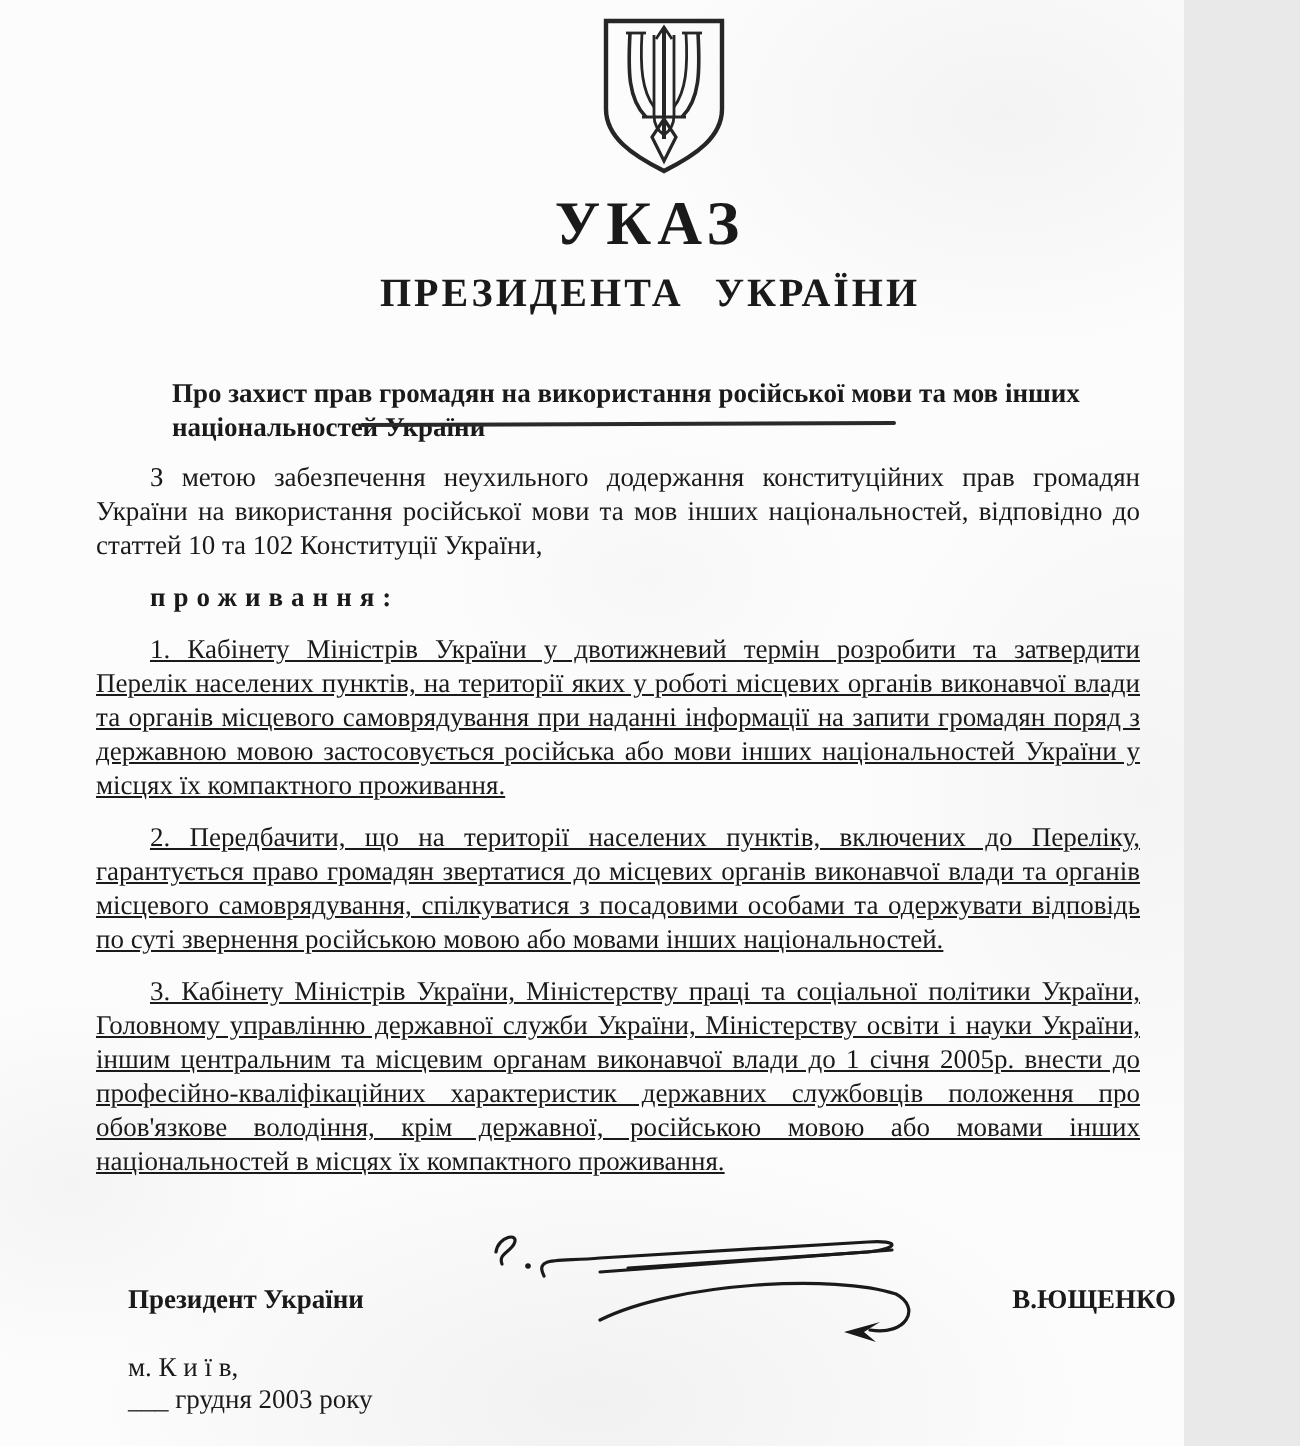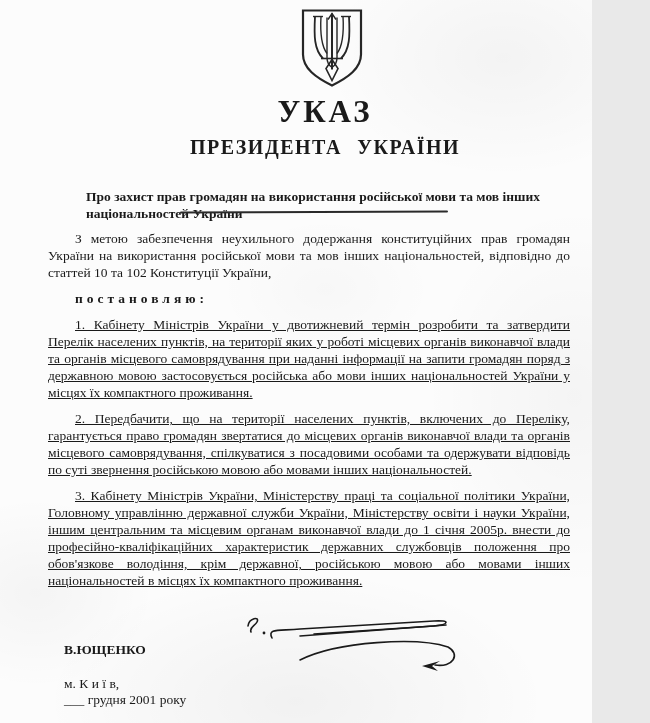--- a/index.html
+++ b/index.html
@@ -78,37 +78,38 @@
   </svg>
 
   <h1 class="decree-title">УКАЗ</h1>
   <h2 class="decree-issuer">ПРЕЗИДЕНТА УКРАЇНИ</h2>
 
   <p class="subject">Про захист прав громадян на використання російської мови та мов інших національностей України</p>
   <div class="subject-rule"></div>
 
   <div class="doc-body">
     <p class="preamble">З метою забезпечення неухильного додержання конституційних прав громадян України на використання російської мови та мов інших національностей, відповідно до статтей 10 та 102 Конституції України,</p>
-    <p class="resolve">постановляю:</p>
+    <p class="resolve">проживання:</p>
     <p class="clause">1. Кабінету Міністрів України у двотижневий термін розробити та затвердити Перелік населених пунктів, на території яких у роботі місцевих органів виконавчої влади та органів місцевого самоврядування при наданні інформації на запити громадян поряд з державною мовою застосовується російська або мови інших національностей України у місцях їх компактного проживання.</p>
     <p class="clause">2. Передбачити, що на території населених пунктів, включених до Переліку, гарантується право громадян звертатися до місцевих органів виконавчої влади та органів місцевого самоврядування, спілкуватися з посадовими особами та одержувати відповідь по суті звернення російською мовою або мовами інших національностей.</p>
     <p class="clause">3. Кабінету Міністрів України, Міністерству праці та соціальної політики України, Головному управлінню державної служби України, Міністерству освіти і науки України, іншим центральним та місцевим органам виконавчої влади до 1 січня 2005р. внести до професійно-кваліфікаційних характеристик державних службовців положення про обов'язкове володіння, крім державної, російською мовою або мовами інших національностей в місцях їх компактного проживання.</p>
   </div>
 
   <div class="sig-row">
+    <span class="sig-post">Президент України</span>
     <span class="sig-name">В.ЮЩЕНКО</span>
   </div>
 
   <svg class="autograph" viewBox="0 0 260 70" aria-hidden="true">
     <path d="M10,16 C11,8 22,6 19,12 C17,16 11,17 13,22"></path>
     <circle class="fill" cx="26" cy="23" r="1.4"></circle>
     <path d="M34,28 C29,18 41,21 62,19 L196,11 C212,10 212,14 196,16 L76,24"></path>
     <path d="M62,26 L208,15"></path>
     <path d="M62,50 C100,31 180,27 210,37 C223,44 215,58 197,55"></path>
     <polygon class="fill" points="202,51 184,56 200,61 194,56"></polygon>
   </svg>
 
   <div class="footer">
     <div>м. К и ї в,</div>
-    <div>___ грудня 2001 року</div>
+    <div>___ грудня 2003 року</div>
   </div>
 
 </div>
 
 </body></html>

